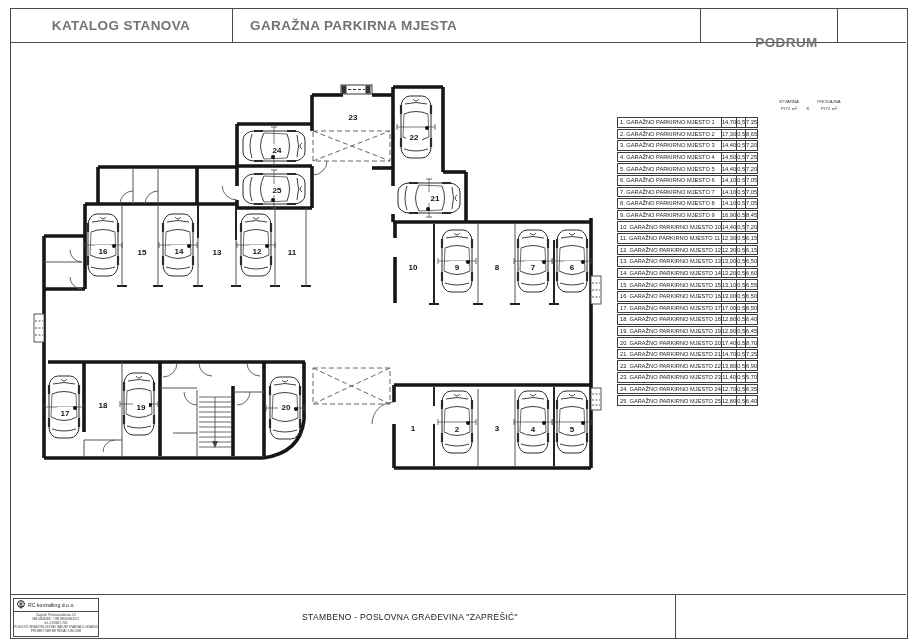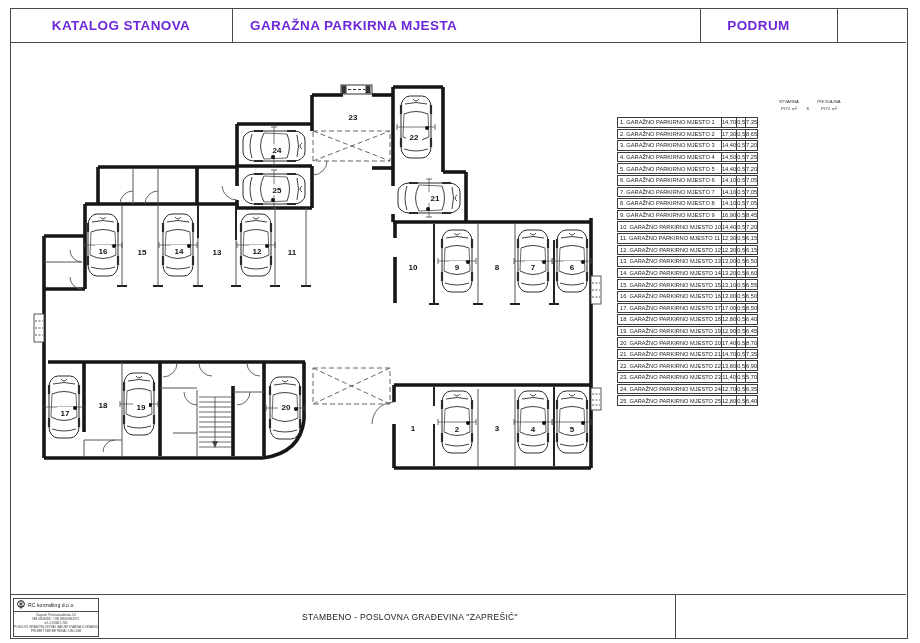--- a/index.html
+++ b/index.html
@@ -2,21 +2,21 @@
 <html><head>
 <meta charset="utf-8">
 <style>
   html,body{margin:0;padding:0;background:#fff;}
   body{width:920px;height:643px;position:relative;font-family:"Liberation Sans",sans-serif;color:#111;overflow:hidden;}
   .abs{position:absolute;}
   
   .frame{left:10px;top:8px;width:896px;height:629px;border:1px solid #4a4a4a;}
   .titlebar{left:10px;top:8px;width:896px;height:34px;border-bottom:1px solid #4a4a4a;}
   .tb-div{position:absolute;top:0;width:0;height:34px;border-left:1px solid #4a4a4a;}
-  .tb-cell{position:absolute;top:0;height:34px;display:flex;align-items:center;font-weight:bold;font-size:13.5px;letter-spacing:.4px;color:#6d28d9;white-space:nowrap;}
+  .tb-cell{position:absolute;top:0;height:34px;display:flex;align-items:center;font-weight:bold;font-size:13.5px;letter-spacing:.4px;color:#737373;white-space:nowrap;}
   
   .ptable-wrap{left:617px;top:97px;}
   .ptable-h{position:absolute;font-size:4.3px;color:#333;transform:translateX(-50%);white-space:nowrap;}
   table.ptable{position:absolute;left:0;top:19px;border-collapse:separate;border-spacing:0 1px;table-layout:fixed;}
   table.ptable td{border-top:1px solid #3c3c3c;border-bottom:1px solid #3c3c3c;border-right:1px solid #3c3c3c;height:8.6px;font-size:5.7px;color:#1c1c1c;padding:0;white-space:nowrap;overflow:hidden;}
   table.ptable td:first-child{border-left:1px solid #3c3c3c;padding-left:2px;}
   table.ptable td.num{text-align:center;}
   
   .footbar{left:10px;top:594px;width:896px;height:43px;border-top:1px solid #4a4a4a;}
   .foot-div{position:absolute;left:665px;top:0;width:0;height:43px;border-left:1px solid #4a4a4a;}
@@ -33,21 +33,21 @@
 <body>
 
 <div class="abs frame"></div>
 
 <div class="abs titlebar">
   <div class="tb-div" style="left:222px"></div>
   <div class="tb-div" style="left:690px"></div>
   <div class="tb-div" style="left:827px"></div>
   <div class="tb-cell" style="left:0;width:222px;justify-content:center;">KATALOG STANOVA</div>
   <div class="tb-cell" style="left:240px;width:450px;">GARAŽNA PARKIRNA MJESTA</div>
-  <div class="tb-cell" style="left:680px;width:137px;justify-content:center;">PODRUM</div>
+  <div class="tb-cell" style="left:708px;width:137px;justify-content:center;margin-top:17px;">PODRUM</div>
 </div>
 
 <svg id="plan-svg" class="abs" style="left:0;top:0;" width="920" height="643" viewBox="0 0 920 643">
   <defs>
     <g id="car-sym">
       <rect x="-15" y="-31" width="30" height="62" rx="9" ry="11" fill="#fff" stroke="#2b2b2b" stroke-width="1"></rect>
       <path d="M-15,-22 l0,9 M15,-22 l0,9 M-15,11 l0,9 M15,11 l0,9" stroke="#2b2b2b" stroke-width="2.2" fill="none"></path>
       <path d="M-12,-13 Q0,-18 12,-13 M-11,-23 Q0,-26 11,-23 M-13,10 Q0,17 13,10 M-12,22 Q0,26 12,22" stroke="#2b2b2b" stroke-width="0.9" fill="none"></path>
       <path d="M-13,10 L-12,-13 M13,10 L12,-13" stroke="#2b2b2b" stroke-width="0.7" fill="none"></path>
       <path d="M-3,-28 Q0,-24 3,-28" stroke="#2b2b2b" stroke-width="0.9" fill="none"></path>

